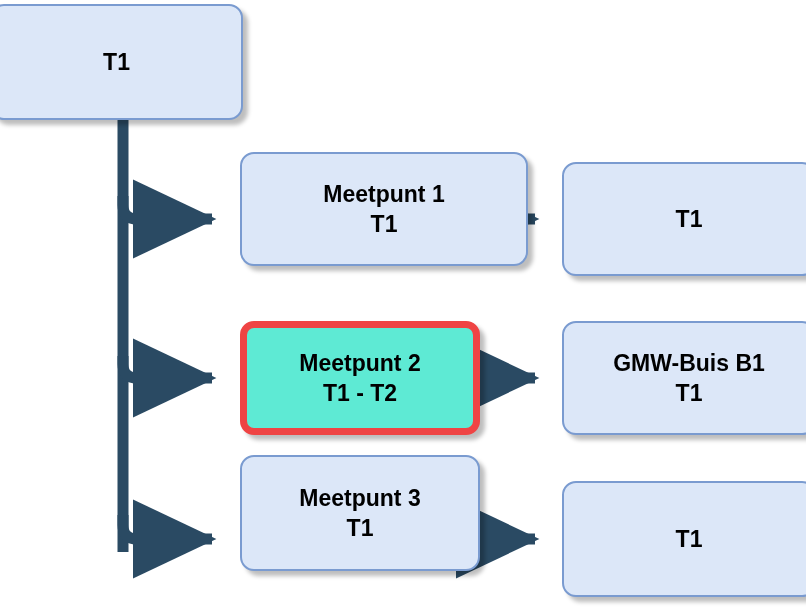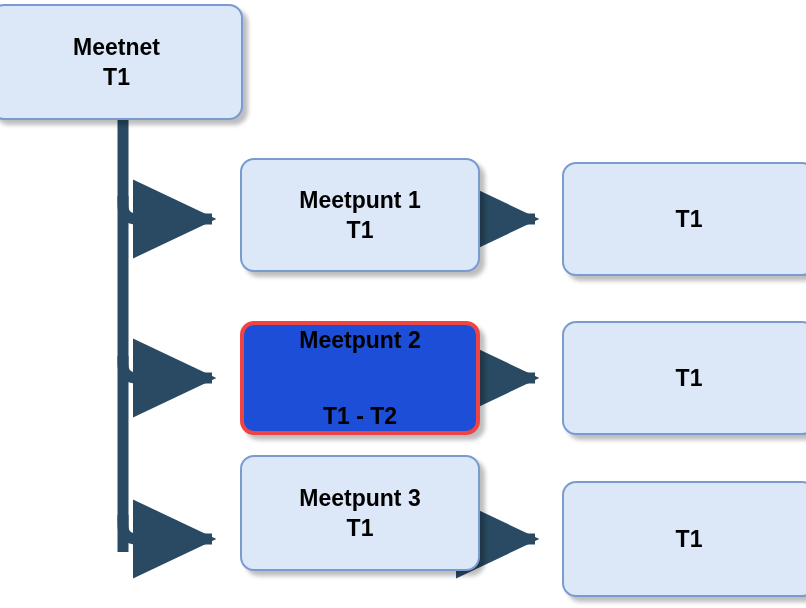--- a/index.html
+++ b/index.html
@@ -34,23 +34,22 @@
     justify-content: center;
     text-align: center;
     z-index: 3;
     box-shadow: 5px 5px 4px rgba(0, 0, 0, 0.26);
   }
   .node.blue {
     background: #dce7f8;
     border: 2px solid #7a9bd0;
   }
   .node.pink {
-    background: #1d4ed8;
-    border: 4px solid #ef4444;
-    justify-content: space-between;
+    background: #5eead4;
+    border: 7px solid #ef4444;
   }
   .node-line {
     color: #000000;
     font-weight: bold;
     font-size: 23px;
     line-height: 30px;
     letter-spacing: 0px;
     white-space: nowrap;
   }
 </style>
@@ -75,39 +74,39 @@
     <path d="M 123 515 L 123 525 Q 123 539 137 539 L 212 539" fill="none" stroke="#2a4a63" stroke-width="11" stroke-linecap="butt" marker-end="url(#arrowhead)"></path>
 
     <path d="M 482 219 L 535 219" fill="none" stroke="#2a4a63" stroke-width="11" stroke-linecap="butt" marker-end="url(#arrowhead)"></path>
 
     <path d="M 482 378 L 535 378" fill="none" stroke="#2a4a63" stroke-width="11" stroke-linecap="butt" marker-end="url(#arrowhead)"></path>
 
     <path d="M 482 539 L 535 539" fill="none" stroke="#2a4a63" stroke-width="11" stroke-linecap="butt" marker-end="url(#arrowhead)"></path>
   </svg>
 
   <div class="node blue" style="left:-10px; top:4px; width:253px; height:116px;">
-    <span class="node-line">Meetnet</span>
     <span class="node-line">T1</span>
   </div>
 
-  <div class="node blue" style="left:240px; top:158px; width:240px; height:114px;">
+  <div class="node blue" style="left:240px; top:152px; width:288px; height:114px;">
     <span class="node-line">Meetpunt 1</span>
     <span class="node-line">T1</span>
   </div>
 
   <div class="node blue" style="left:562px; top:162px; width:254px; height:114px;">
     <span class="node-line">T1</span>
   </div>
 
   <div class="node pink" style="left:240px; top:321px; width:240px; height:114px;">
     <span class="node-line">Meetpunt 2</span>
     <span class="node-line">T1 - T2</span>
   </div>
 
   <div class="node blue" style="left:562px; top:321px; width:254px; height:114px;">
+    <span class="node-line">GMW-Buis B1</span>
     <span class="node-line">T1</span>
   </div>
 
   <div class="node blue" style="left:240px; top:455px; width:240px; height:116px;">
     <span class="node-line">Meetpunt 3</span>
     <span class="node-line">T1</span>
   </div>
 
   <div class="node blue" style="left:562px; top:481px; width:254px; height:116px;">
     <span class="node-line">T1</span>

